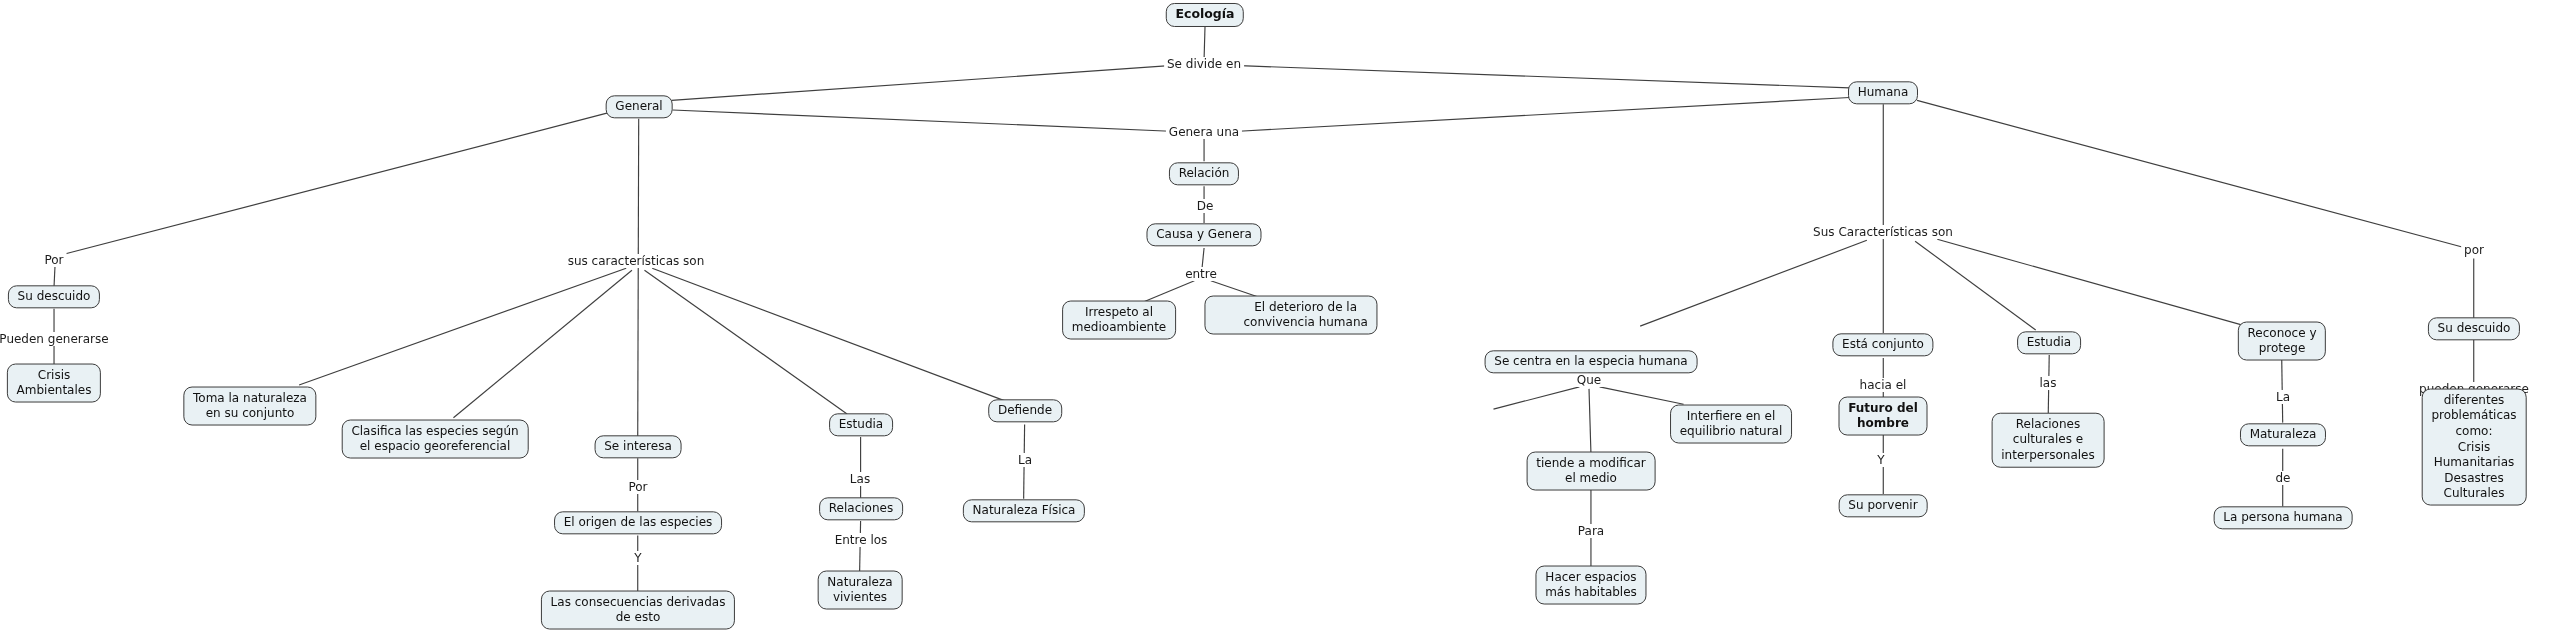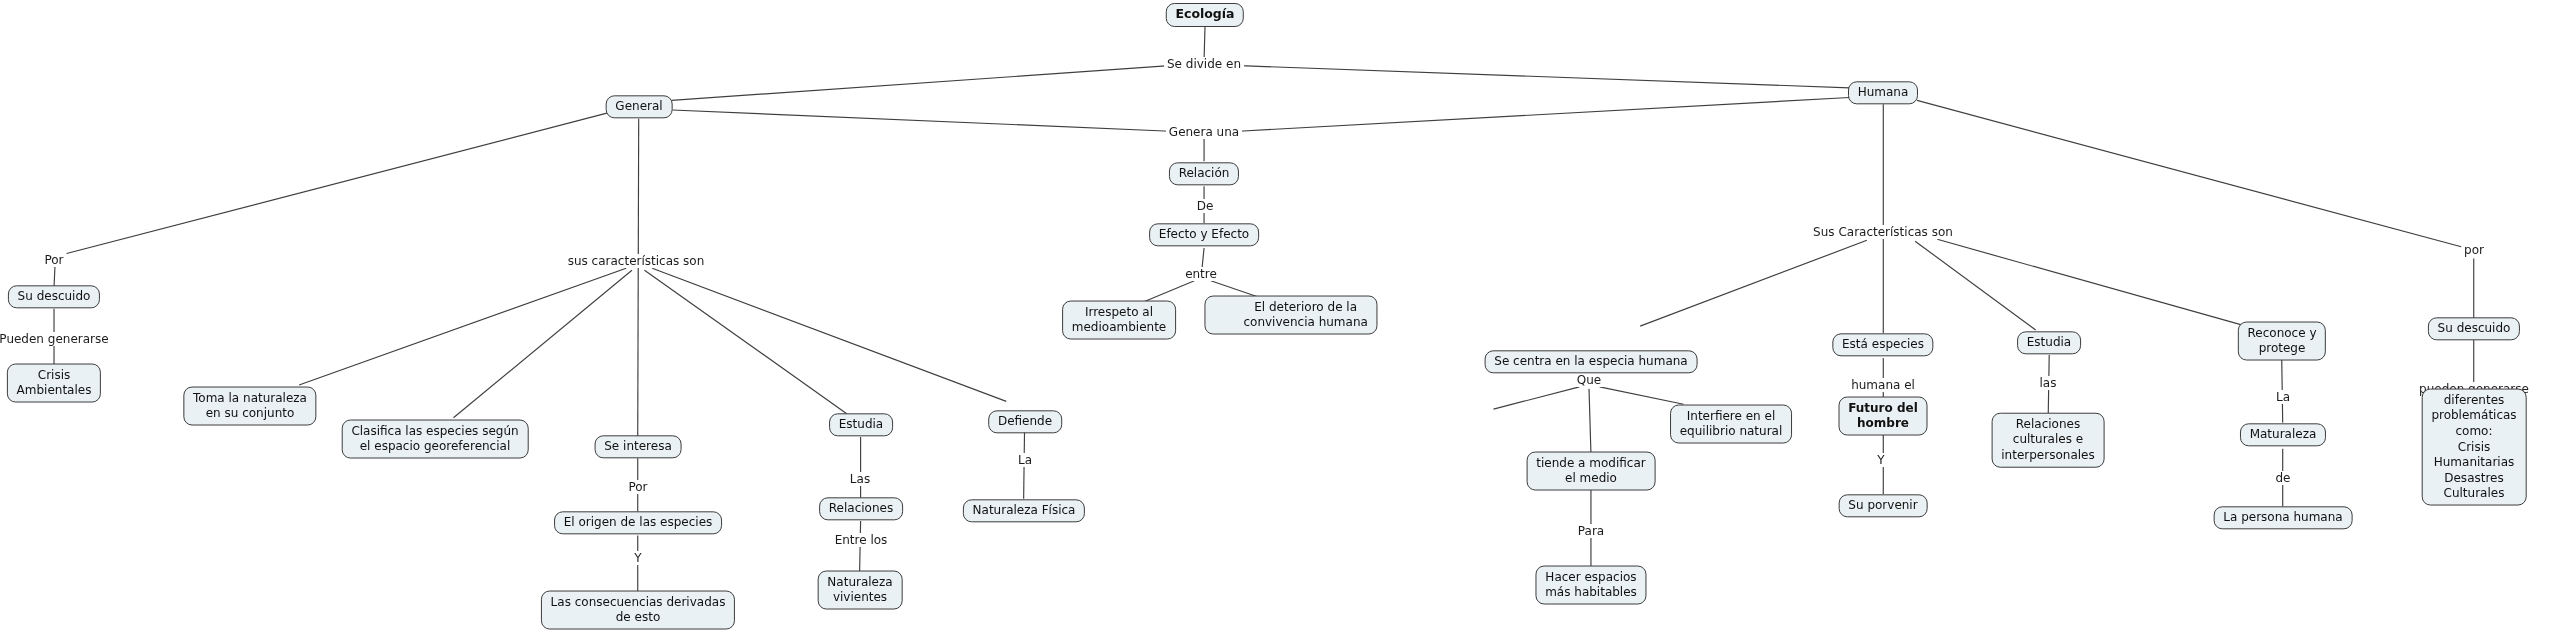--- a/index.html
+++ b/index.html
@@ -120,21 +120,21 @@
   <div class="lbl" style="left:638px;  top:558px;">Y</div>
   <div class="lbl" style="left:860px;  top:479px;">Las</div>
   <div class="lbl" style="left:861px;  top:540px;">Entre los</div>
   <div class="lbl" style="left:1025px; top:460px;">La</div>
   <div class="lbl" style="left:1204px; top:132px;">Genera una</div>
   <div class="lbl" style="left:1205px; top:206px;">De</div>
   <div class="lbl" style="left:1201px; top:274px;">entre</div>
   <div class="lbl" style="left:1883px; top:232px;">Sus Características son</div>
   <div class="lbl" style="left:1589px; top:380px;">Que</div>
   <div class="lbl" style="left:1591px; top:531px;">Para</div>
-  <div class="lbl" style="left:1883px; top:385px;">humana el</div>
+  <div class="lbl" style="left:1883px; top:385px;">hacia el</div>
   <div class="lbl" style="left:1881px; top:460px;">Y</div>
   <div class="lbl" style="left:2048px; top:383px;">las</div>
   <div class="lbl" style="left:2283px; top:397px;">La</div>
   <div class="lbl" style="left:2283px; top:478px;">de</div>
   <div class="lbl" style="left:2474px; top:250px;">por</div>
   <div class="lbl" style="left:2474px; top:389px;">pueden generarse</div>
 
   <div class="node root-node" style="left:1205px; top:14.5px;">Ecología</div>
   <div class="node" style="left:639px;  top:107px;">General</div>
   <div class="node" style="left:1883px; top:93px;">Humana</div>
@@ -146,36 +146,36 @@
   <div class="node" style="left:435px;  top:439px;">Clasifica las especies según
 el espacio georeferencial</div>
   <div class="node" style="left:638px;  top:447px;">Se interesa</div>
   <div class="node" style="left:638px;  top:523px;">El origen de las especies</div>
   <div class="node" style="left:638px;  top:610px;">Las consecuencias derivadas
 de esto</div>
   <div class="node" style="left:861px;  top:425px;">Estudia</div>
   <div class="node" style="left:861px;  top:509px;">Relaciones</div>
   <div class="node" style="left:860px;  top:590px;">Naturaleza
 vivientes</div>
-  <div class="node" style="left:1025px; top:422px;">Defiende</div>
+  <div class="node" style="left:1025px; top:411px;">Defiende</div>
   <div class="node" style="left:1024px; top:511px;">Naturaleza Física</div>
   <div class="node" style="left:1204px; top:174px;">Relación</div>
-  <div class="node" style="left:1204px; top:235px;">Efecto y Efecto</div>
+  <div class="node" style="left:1204px; top:235px;">Causa y Genera</div>
   <div class="node" style="left:1119px; top:320px;">Irrespeto al
 medioambiente</div>
   <div class="node" style="left:1291px; top:315px;padding-left:38px;">El deterioro de la
 convivencia humana</div>
   <div class="node" style="left:1591px; top:339px;margin-top:23px;">Se centra en la especia humana</div>
   <div class="node" style="left:1591px; top:471px;">tiende a modificar
 el medio</div>
   <div class="node" style="left:1591px; top:585px;">Hacer espacios
 más habitables</div>
   <div class="node" style="left:1731px; top:424px;">Interfiere en el
 equilibrio natural</div>
-  <div class="node" style="left:1883px; top:345px;">Está especies</div>
+  <div class="node" style="left:1883px; top:345px;">Está conjunto</div>
   <div class="node" style="left:1883px; top:416px;font-weight:bold;">Futuro del
 hombre</div>
   <div class="node" style="left:1883px; top:506px;">Su porvenir</div>
   <div class="node" style="left:2049px; top:343px;">Estudia</div>
   <div class="node" style="left:2048px; top:440px;">Relaciones
 culturales e
 interpersonales</div>
   <div class="node" style="left:2282px; top:341px;">Reconoce y
 protege</div>
   <div class="node" style="left:2283px; top:435px;">Maturaleza</div>

